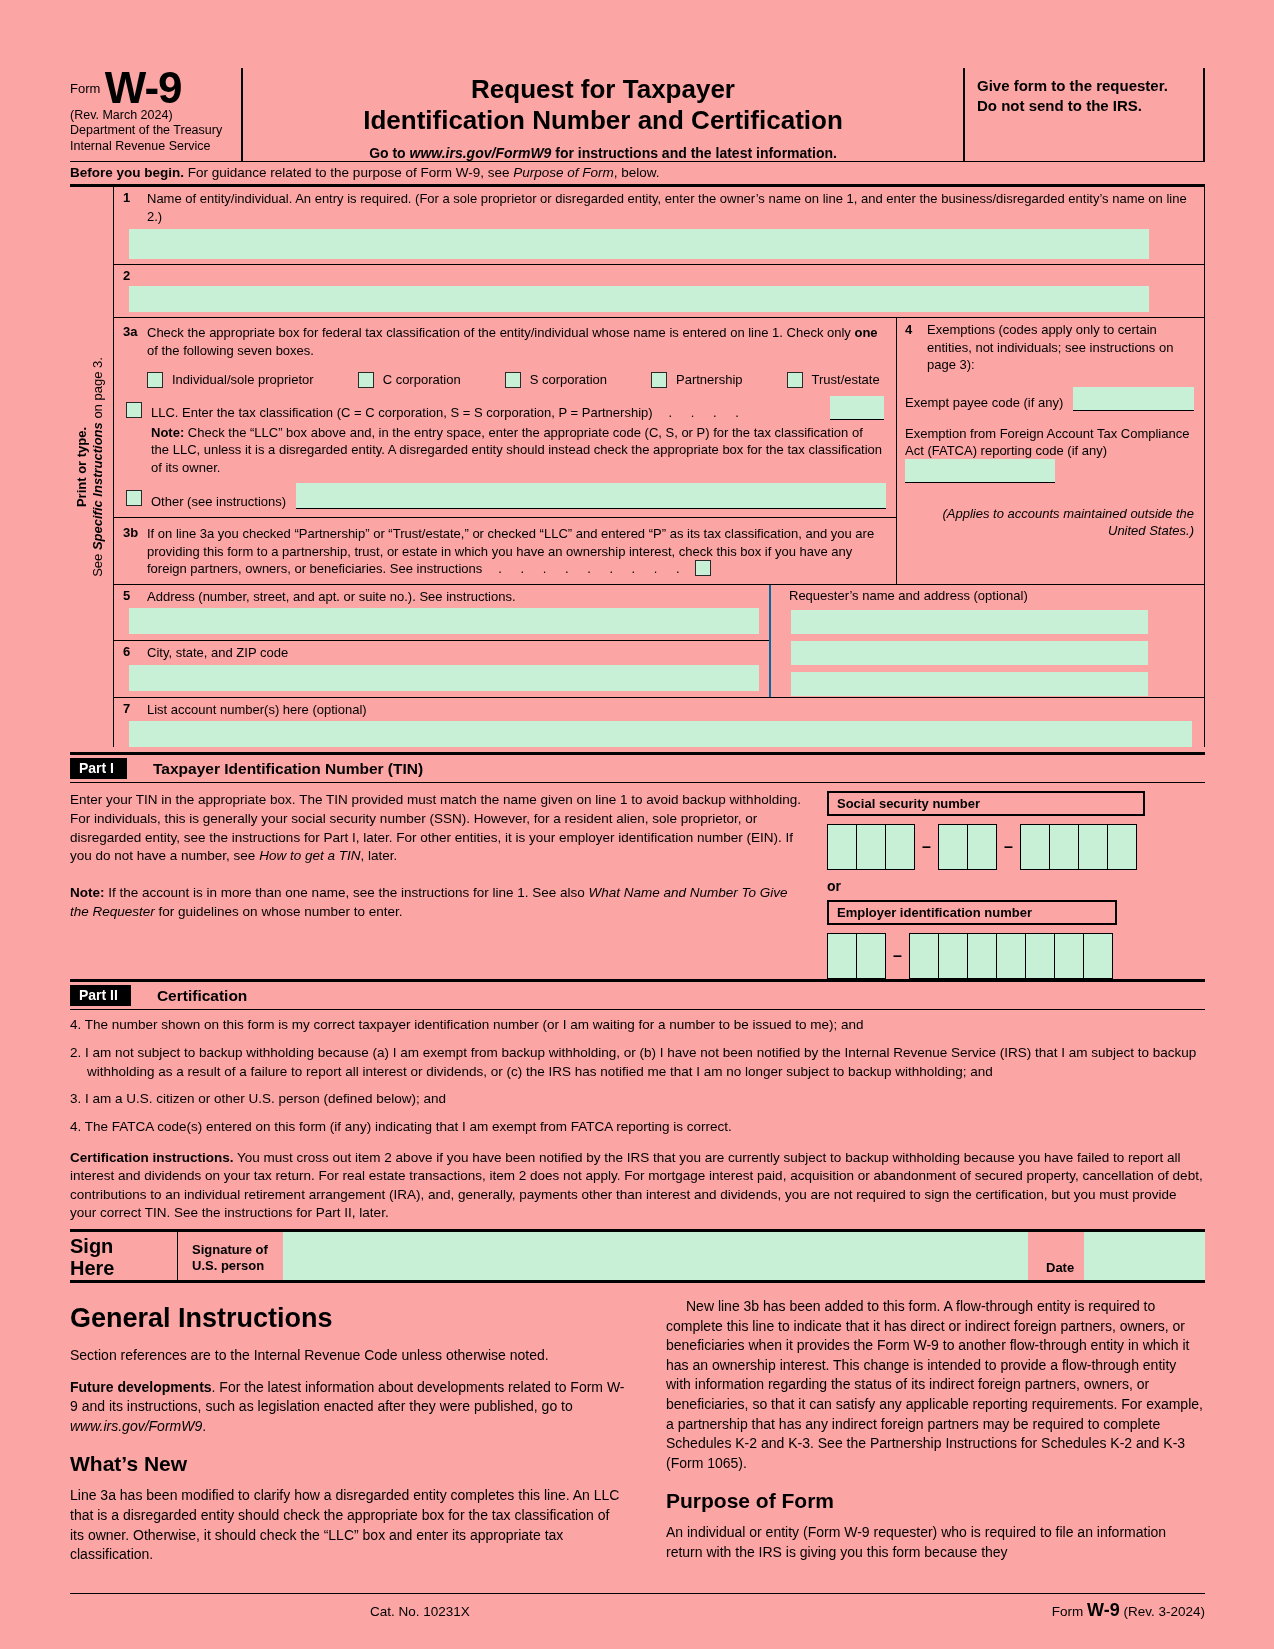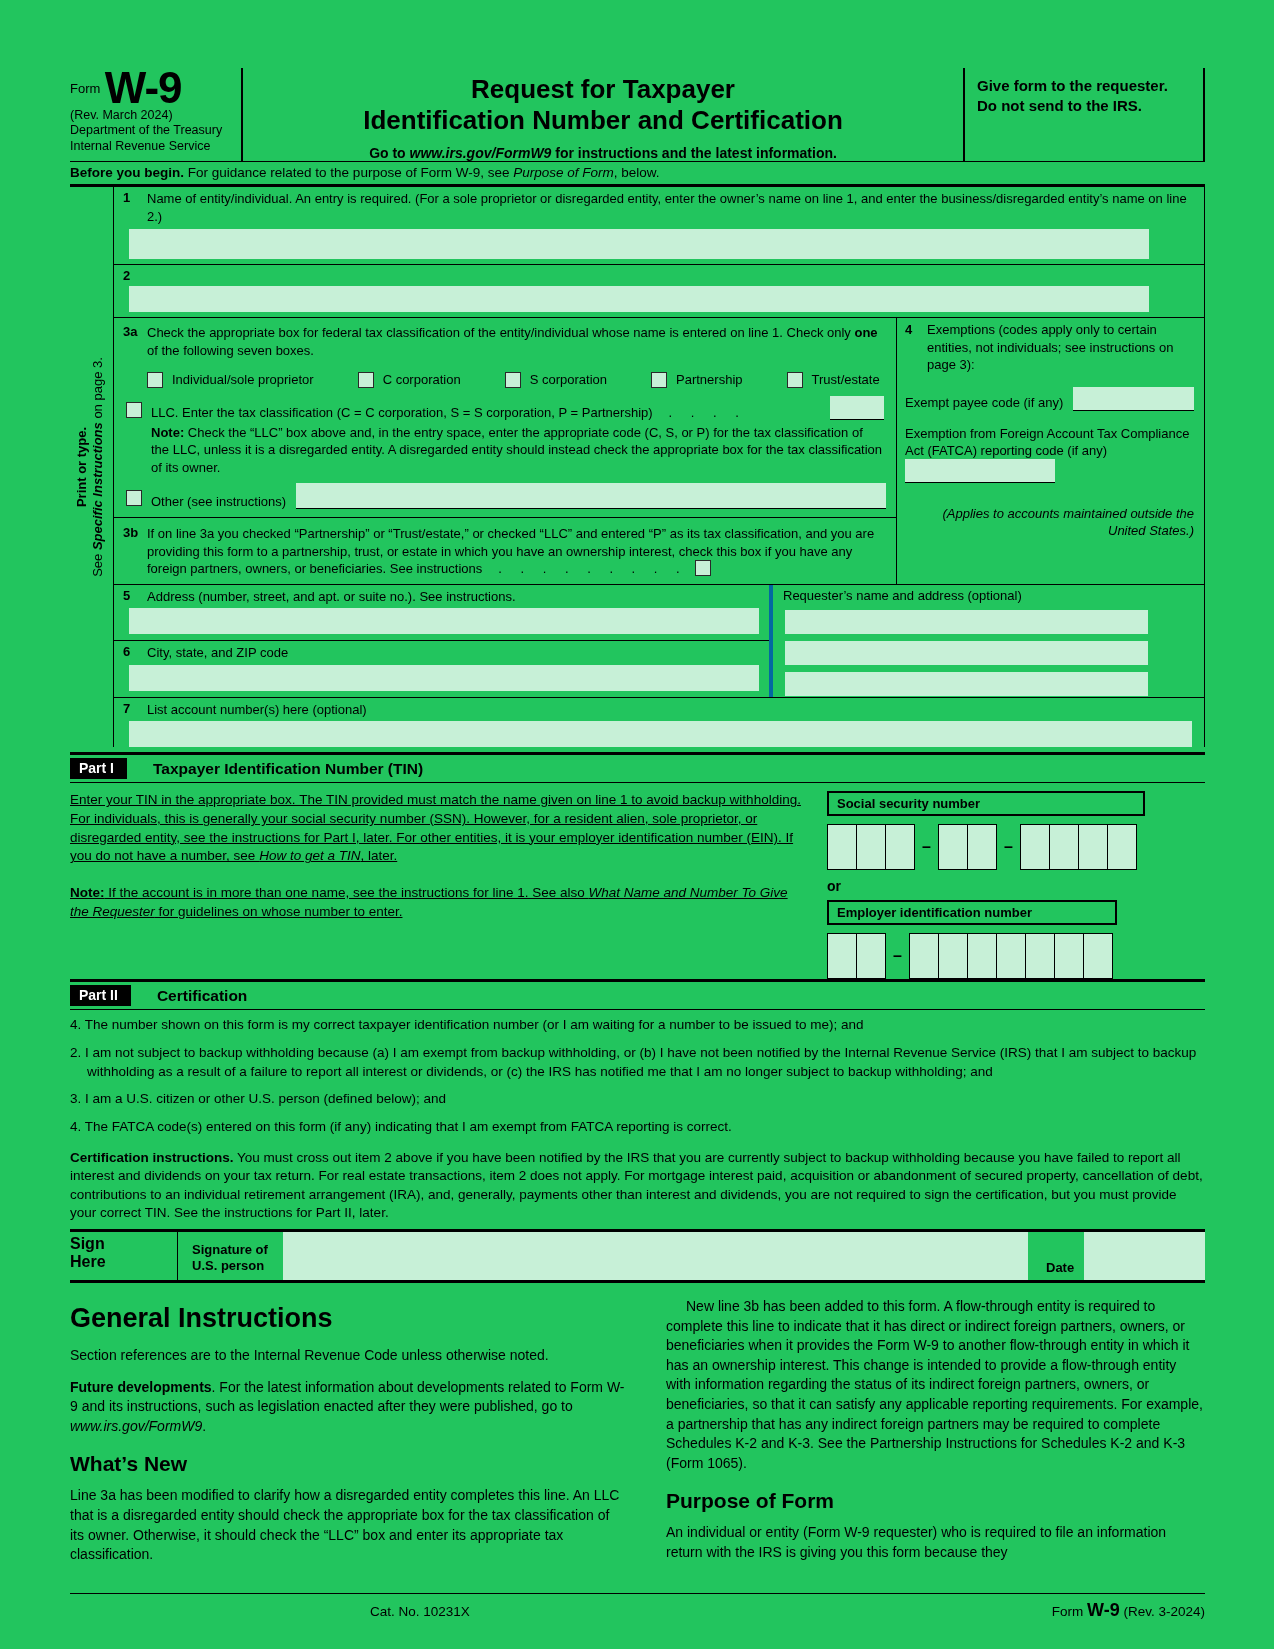--- a/index.html
+++ b/index.html
@@ -1,18 +1,18 @@
 <!DOCTYPE html>
 <html><head>
 <meta charset="utf-8">
 <style>
   * { box-sizing: border-box; margin: 0; padding: 0; }
   html,body { background:#fff; }
   body { font-family: "Liberation Sans", sans-serif; color:#000; }
-  .page { width:1274px; height:1649px; padding:68px 69px 0 70px; position:relative; overflow:hidden; background:#22c55e; }
+  .page { width:1274px; height:1649px; padding:68px 69px 0 70px; position:relative; overflow:hidden; background:#fca5a5; }
 
   .b { font-weight:bold; }
   .i { font-style:italic; }
   .bi { font-weight:bold; font-style:italic; }
 
   
   .hdr { display:flex; align-items:stretch; }
   .hdr-left { width:173px; border-right:2px solid #000; padding-bottom:4px; }
   .hdr-form-word { font-size:13px; vertical-align:10px; }
   .hdr-w9 { font-size:44px; font-weight:bold; letter-spacing:-1px; line-height:0.9; }
@@ -61,51 +61,51 @@
   .c4row { display:flex; align-items:flex-end; margin-top:14px; }
   .exempt-box { width:80px; height:24px; border-bottom:1px solid #000; margin-left:10px; flex:1; }
   .c4fatca { margin-top:14px; }
   .fatca-box { display:inline-block; width:150px; height:24px; border-bottom:1px solid #000; vertical-align:-7px; }
   .applies { margin-top:22px; text-align:right; font-style:italic; }
 
   .row56 { display:flex; border-bottom:1px solid #000; }
   .col56 { flex:1; display:flex; flex-direction:column; }
   .r5 { border-bottom:1px solid #000; }
   .bar56 { height:26px; margin:3px 10px 6px 15px; }
-  .reqcol { width:435px; border-left:4px solid #0369a1; padding-top:3px; font-size:13px; }
+  .reqcol { width:435px; border-left:2px solid #0369a1; padding-top:3px; font-size:13px;padding-left:8px; }
   .reqcol .lbl { padding-left:10px; }
   .reqbar { height:24px; margin:7px 56px 0 12px; }
 
   
   .parthdr { border-top:3px solid #000; border-bottom:1px solid #000; display:flex; align-items:center; padding:3px 0; }
   .partbadge { background:#000; color:#fff; font-weight:bold; font-size:14px; padding:2px 13px 3px 9px; }
   .parttitle { font-weight:bold; font-size:15.5px; margin-left:26px; }
 
   
   .p1body { display:flex; padding-top:8px; }
-  .p1text { width:745px; font-size:13.5px; line-height:1.38; padding-right:14px;text-decoration:underline; }
+  .p1text { width:745px; font-size:13.5px; line-height:1.38; padding-right:14px; }
   .p1text p { margin-bottom:18px; }
   .p1right { flex:1; padding-left:12px; }
   .tinlabel { border:2px solid #000; font-weight:bold; font-size:13px; padding:3px 8px; width:318px; }
   .tinlabel.ein { width:290px; }
   .cells { display:flex; align-items:center; margin-top:8px; }
   .cell { width:30px; height:46px; background:#c7f0d7; border:1px solid #000; margin-left:-1px; }
   .cell.first { margin-left:0; }
   .tindash { margin:0 7px; font-weight:bold; }
   .orline { font-weight:bold; font-size:14px; margin:8px 0 6px 0; }
 
   
   .p2body { font-size:13.5px; line-height:1.38; padding-top:6px; }
   .p2body .intro { margin-bottom:10px; }
   .p2item { padding-left:17px; text-indent:-17px; margin-bottom:9px; }
   .certp { margin-top:12px; }
 
   
   .signrow { display:flex; border-top:3px solid #000; border-bottom:3px solid #000; height:54px; margin-top:6px; }
-  .signhere { width:108px; border-right:1px solid #000; font-size:16px; font-weight:bold; line-height:1.1; padding-top:3px; }
+  .signhere { width:108px; border-right:1px solid #000; font-size:20px; font-weight:bold; line-height:1.1; padding-top:3px; }
   .siglabel { width:105px; font-size:13px; font-weight:bold; line-height:1.25; padding:10px 4px 0 14px; }
   .sigarea { width:745px; }
   .datelabel { font-size:13px; font-weight:bold; padding:28px 10px 0 18px; }
   .datearea { flex:1; }
 
   
   .instr { display:flex; gap:40px; margin-top:14px; }
   .instr .colL { width:556px; }
   .instr .colR { flex:1; }
   .h1gi { font-size:27px; font-weight:bold; margin:6px 0 12px 0; }

